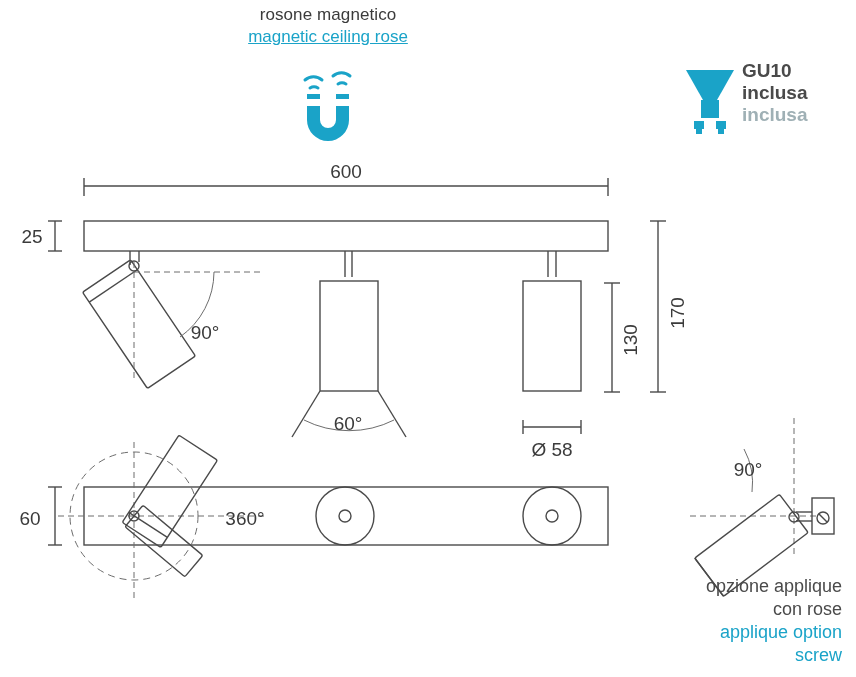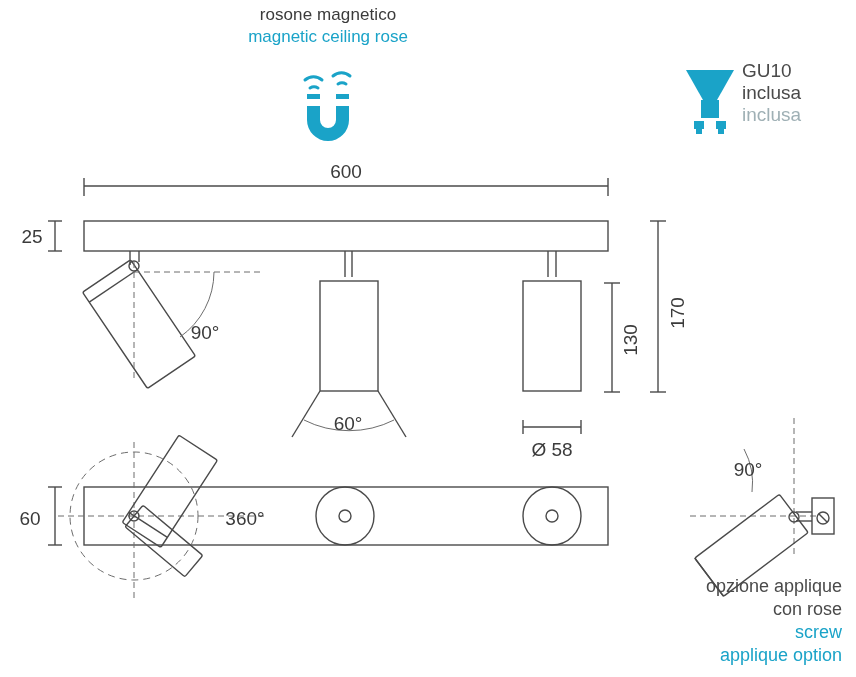--- a/index.html
+++ b/index.html
@@ -30,36 +30,38 @@
   .title-it {
     font-size: 17px;
     color: #3b3b3b;
     letter-spacing: .1px;
     line-height: 22px;
   }
   .title-en {
     font-size: 17px;
     color: #1aa3c8;
     line-height: 22px;
+    text-decoration: underline;
   }
   
   .magnet-wrap {
     position: absolute;
     left: 285px;
     top: 58px;
     width: 86px;
     height: 86px;
   }
   
   .gu10 {
     position: absolute;
     left: 680px;
     top: 62px;
     width: 168px;
     height: 80px;
+    font-weight: bold;
   }
   .gu10 .bulb {
     position: absolute;
     left: 0; top: 2px;
     width: 60px; height: 76px;
   }
   .gu10 .labels {
     position: absolute;
     left: 62px; top: -2px;
     line-height: 22px;
@@ -244,17 +246,17 @@
     <text x="205" y="339" text-anchor="middle" font-size="19" fill="#3b3b3b">90°</text>
     <text x="348" y="430" text-anchor="middle" font-size="19" fill="#3b3b3b">60°</text>
     <text x="30" y="525" text-anchor="middle" font-size="19" fill="#3b3b3b">60</text>
     <text x="245" y="525" text-anchor="middle" font-size="19" fill="#3b3b3b">360°</text>
     <text x="748" y="476" text-anchor="middle" font-size="19" fill="#3b3b3b">90°</text>
   </svg>
 
   <div class="caption">
     <div class="it">opzione applique</div>
     <div class="it">con rose</div>
+    <div class="en">applique option</div>
     <div class="en">screw</div>
-    <div class="en">applique option</div>
   </div>
 
 </div>
 
 </body></html>

